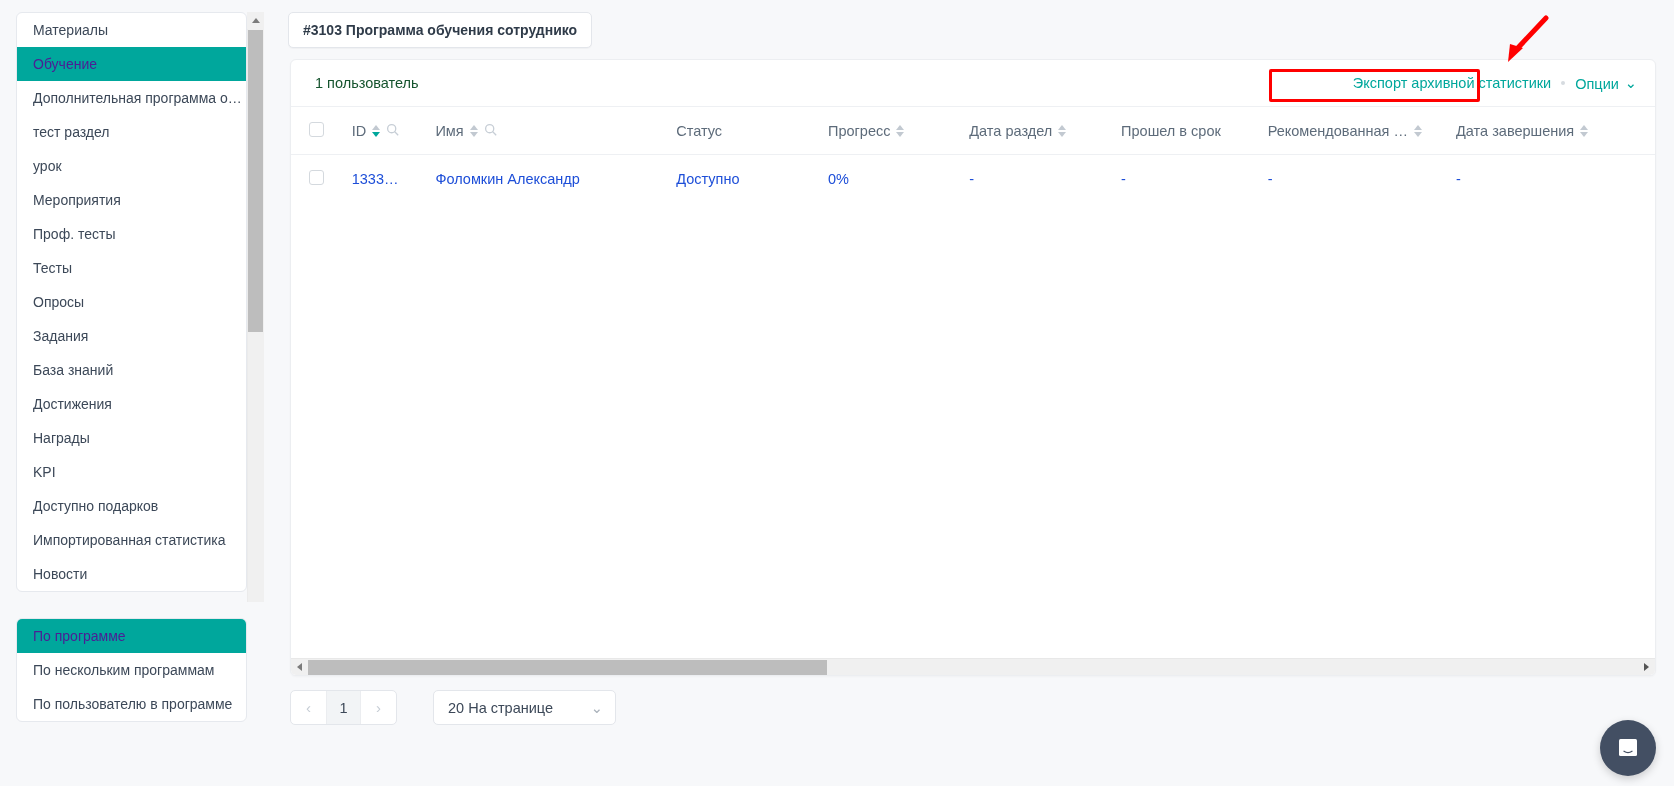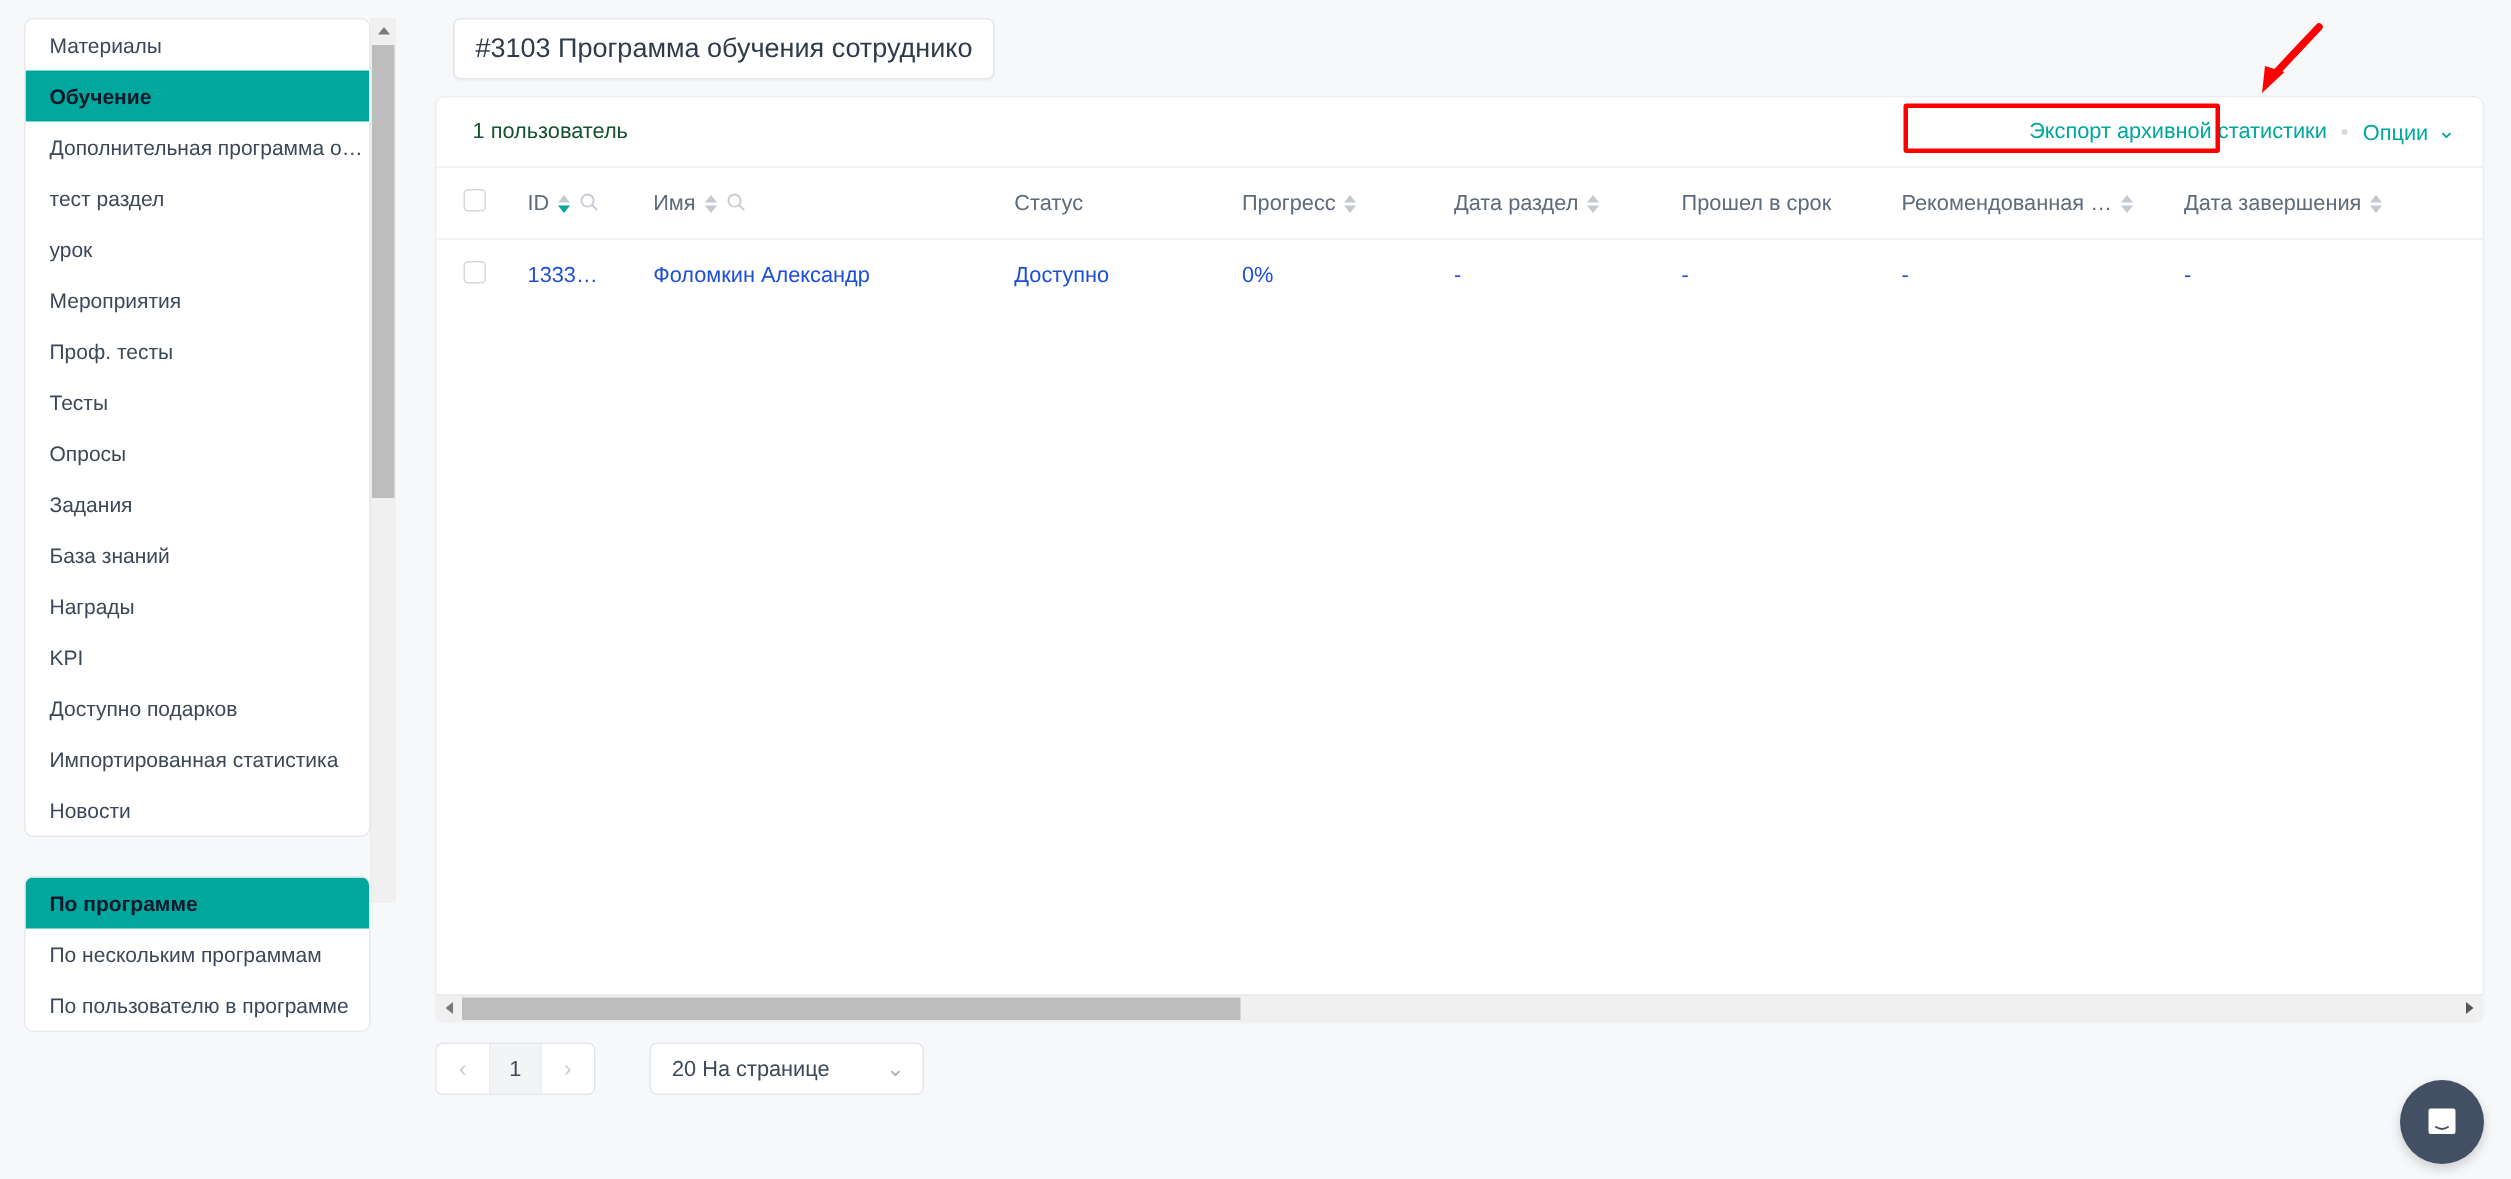--- a/index.html
+++ b/index.html
@@ -39,22 +39,21 @@
     padding:0 0 0 16px;
     font-size:14px;
     color:#3c4858;
     white-space:nowrap;
     overflow:hidden;
     text-overflow:ellipsis;
     cursor:pointer;
   }
   .nav-item.active {
     background:#00a79c;
-    color:#0f172a;
-    font-weight:bold;
+    color:#4c1d95;
   }
 
   
   #sb-track {
     position:absolute;
     left:247px; top:12px;
     width:17px; height:590px;
     background:#f0f0f0;
     border-left:1px solid #ebebeb;
   }
@@ -79,30 +78,31 @@
 
   
   #main {
     flex:1;
     position:relative;
     padding:12px 18px 0 0;
   }
 
   
   #title-chip {
-    margin-left:22px;
+    margin-left:8px;
     display:inline-block;
     background:#ffffff;
     border:1px solid #e3e6eb;
     border-radius:5px;
     padding:9px 14px;
-    font-size:18px;
+    font-size:14px;
     color:#2f3b49;
     min-width:298px;
     box-shadow:0 1px 1px rgba(0,0,0,.03);
+    font-weight:bold;
   }
 
   
   #panel {
     margin-top:11px;
     margin-left:10px;
     background:#ffffff;
     border:1px solid #eceef1;
     border-radius:6px;
     height:617px;
@@ -310,20 +310,21 @@
       <div class="nav-item active"><span>Обучение</span></div>
       <div class="nav-item"><span>Дополнительная программа о…</span></div>
       <div class="nav-item"><span>тест раздел</span></div>
       <div class="nav-item"><span>урок</span></div>
       <div class="nav-item"><span>Мероприятия</span></div>
       <div class="nav-item"><span>Проф. тесты</span></div>
       <div class="nav-item"><span>Тесты</span></div>
       <div class="nav-item"><span>Опросы</span></div>
       <div class="nav-item"><span>Задания</span></div>
       <div class="nav-item"><span>База знаний</span></div>
+      <div class="nav-item"><span>Достижения</span></div>
       <div class="nav-item"><span>Награды</span></div>
       <div class="nav-item"><span>KPI</span></div>
       <div class="nav-item"><span>Доступно подарков</span></div>
       <div class="nav-item"><span>Импортированная статистика</span></div>
       <div class="nav-item"><span>Новости</span></div>
     </div>
 
     <div class="nav-card second">
       <div class="nav-item active"><span>По программе</span></div>
       <div class="nav-item"><span>По нескольким программам</span></div>

